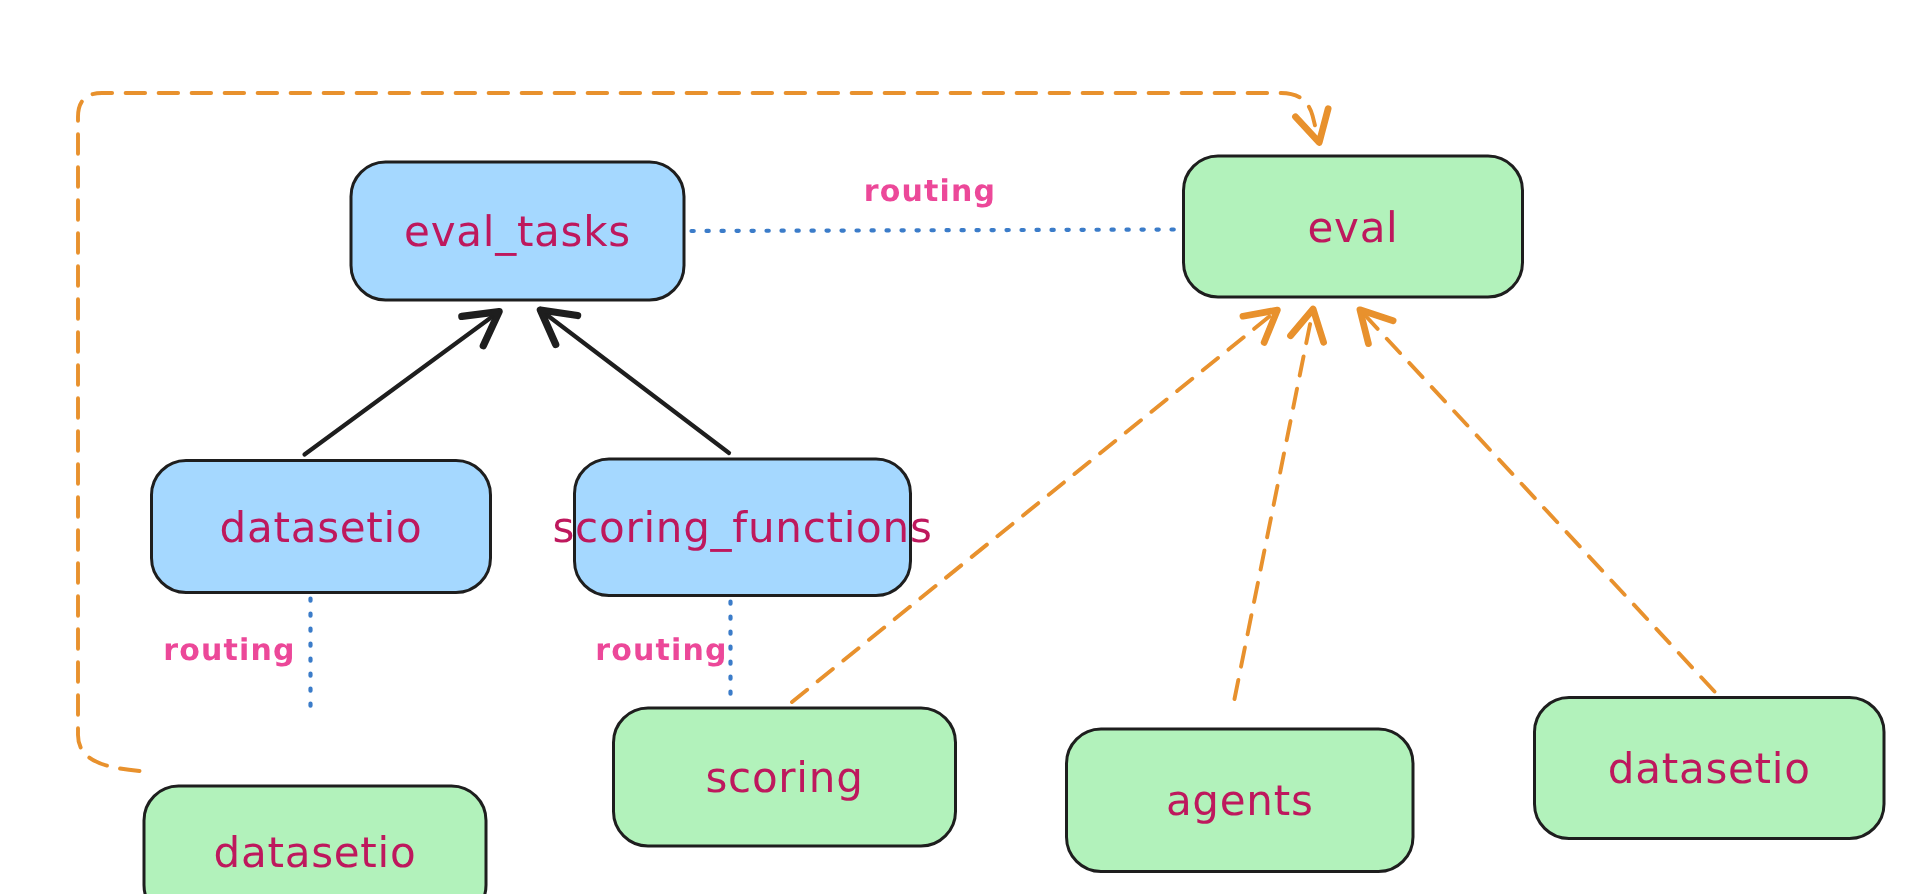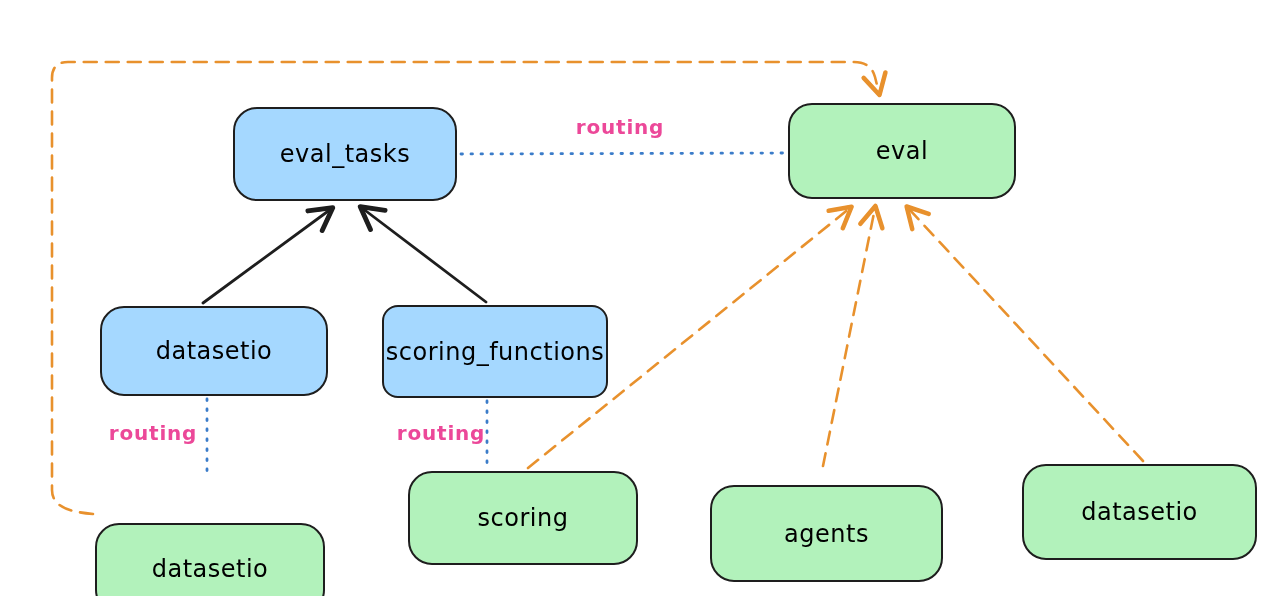--- a/index.html
+++ b/index.html
@@ -9,40 +9,40 @@
     background:#ffffff;
     overflow:hidden;
     font-family:"DejaVu Sans","Liberation Sans",sans-serif;
   }
   .edges{position:absolute;left:0;top:0;pointer-events:none;}
   .node{
     position:absolute;
     display:flex;align-items:center;justify-content:center;
     border:2.5px solid #1e1e1e;
     border-radius:24px;
-    font-size:24px;
-    color:#000000;
+    font-size:28px;
+    color:#be185d;
     letter-spacing:0.5px;
     box-sizing:border-box;
   }
   .node.blue{background:#a5d8ff;}
   .node.green{background:#b2f2bb;text-align:center;}
   .edge-label{
     position:absolute;
     color:#ec4899;
     font-size:20px;
     font-weight:600;
     letter-spacing:0.8px;
     text-align:center;
   }
   
   #n-eval_tasks       {left:233px;top:107px;width:224px;height:94px;}
   #n-eval             {left:788px;top:103px;width:228px;height:96px;}
   #n-datasets         {left:100px;top:306px;width:228px;height:90px;}
-  #n-scoring_functions{left:382px;top:305px;width:226px;height:93px;border-radius:16px;}
+  #n-scoring_functions{left:382px;top:305px;width:226px;height:93px;}
   #n-datasetio        {left:95px; top:477px;width:230px;height:91px;margin-top:46px;}
   #n-scoring          {left:408px;top:471px;width:230px;height:94px;}
   #n-agents           {left:710px;top:485px;width:233px;height:97px;}
   #n-inference        {left:1022px;top:464px;width:235px;height:96px;}
   
   #lbl-routing-top {left:570px;top:115px;width:100px;}
   #lbl-routing-left{left:108px;top:421px;width:90px;}
   #lbl-routing-mid {left:396px;top:421px;width:90px;}
 </style>
 </head>

